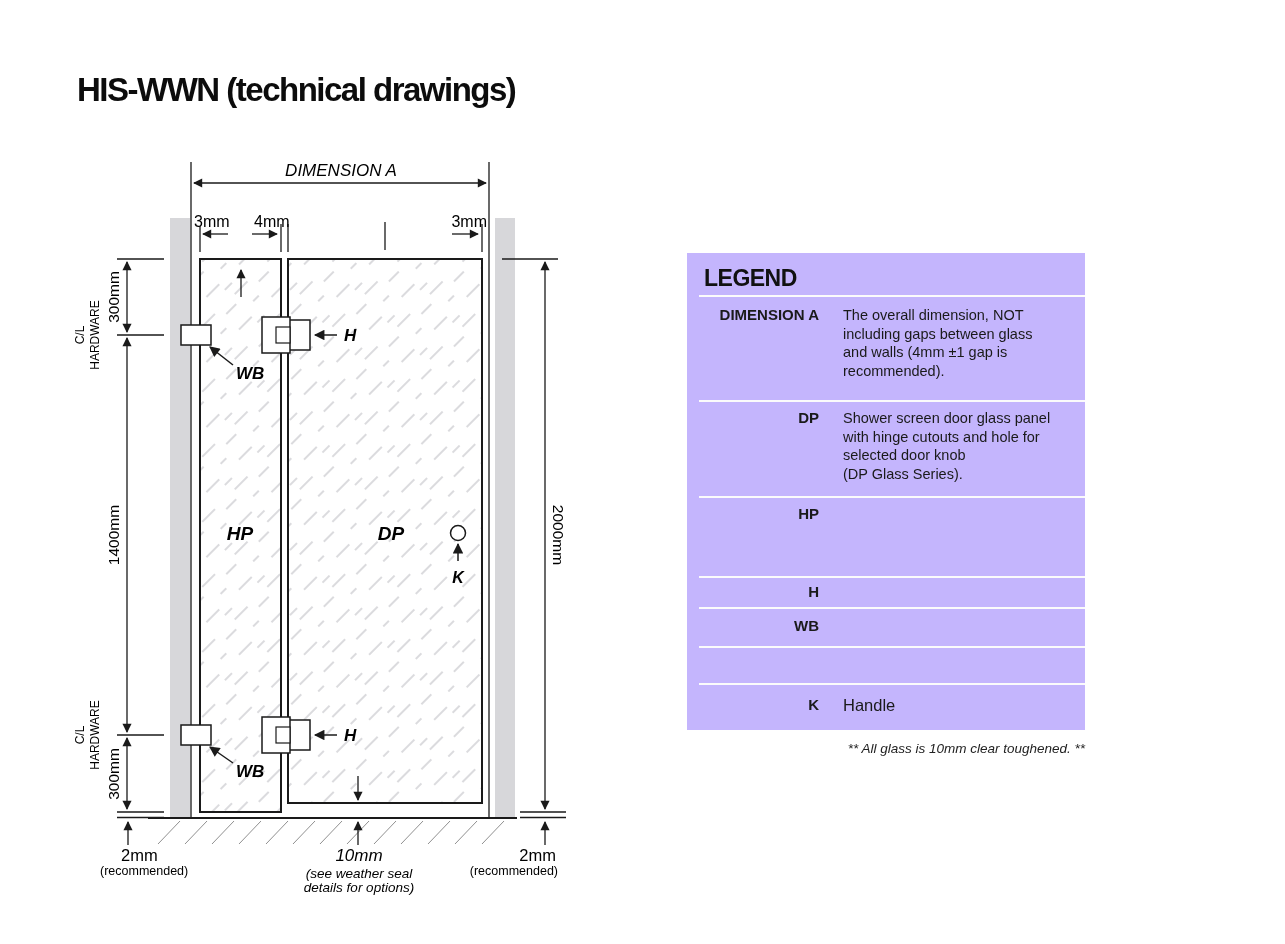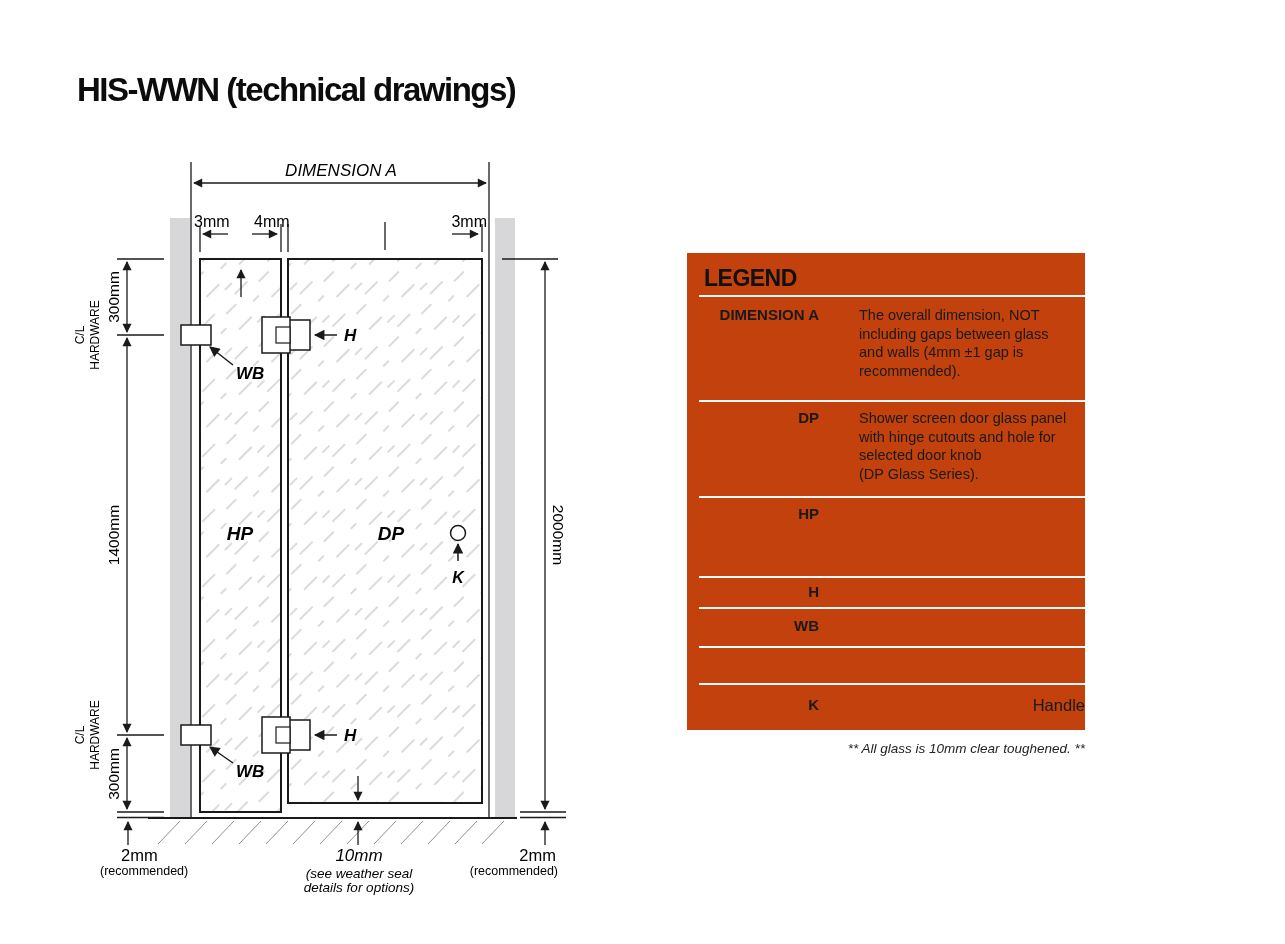--- a/index.html
+++ b/index.html
@@ -3,39 +3,39 @@
 <meta charset="utf-8">
 <style>
   html,body{margin:0;padding:0;background:#ffffff;}
   body{width:1285px;height:944px;position:relative;overflow:hidden;
        font-family:"Liberation Sans", sans-serif;color:#1a1a1a;}
   .page-title{position:absolute;left:77px;top:72px;font-size:33px;font-weight:bold;
        letter-spacing:-1.5px;color:#0c0c0c;line-height:1.1;white-space:nowrap;}
   .drawing-svg{position:absolute;left:60px;top:150px;}
 
   
-  .legend-box{position:absolute;left:687px;top:253px;width:398px;background:#c2410c;
+  .legend-box{position:absolute;left:687px;top:253px;width:398px;background:#c4b5fd;
        box-sizing:border-box;}
   .legend-header{height:42px;box-sizing:border-box;padding:12px 0 0 17px;
        font-size:23px;font-weight:bold;letter-spacing:-0.5px;color:#111;}
   .divider{height:2px;background:#fbfbfb;margin-left:12px;}
   .legend-row{display:flex;box-sizing:border-box;}
   .legend-row .term{width:132px;text-align:right;font-weight:bold;font-size:15px;
        flex:0 0 132px;}
-  .legend-row .desc{margin-left:40px;font-size:14.5px;line-height:18.5px;
+  .legend-row .desc{margin-left:24px;font-size:14.5px;line-height:18.5px;
        white-space:pre-line;width:232px;}
   .r-dima{height:103px;padding-top:9px;}
   .r-dp{height:94px;padding-top:7px;}
   .r-hp{height:78px;padding-top:7px;}
   .r-h{height:29px;padding-top:5px;}
   .r-wb{height:37px;padding-top:8px;}
   .r-wb .desc{white-space:nowrap;width:auto;overflow:visible;}
   .r-empty{height:35px;}
   .r-k{height:45px;padding-top:11px;}
-  .r-k .desc{font-size:16.5px;text-align:right;}
+  .r-k .desc{font-size:16.5px;}
   .legend-footnote{position:absolute;left:687px;top:741px;width:398px;text-align:right;
        font-style:italic;font-size:13.5px;color:#222;}
 </style>
 </head>
 <body>
 
 <div class="page-title">HIS-WWN (technical drawings)</div>
 
 <svg class="drawing-svg" width="545" height="760" viewBox="60 150 545 760">
   <defs>

